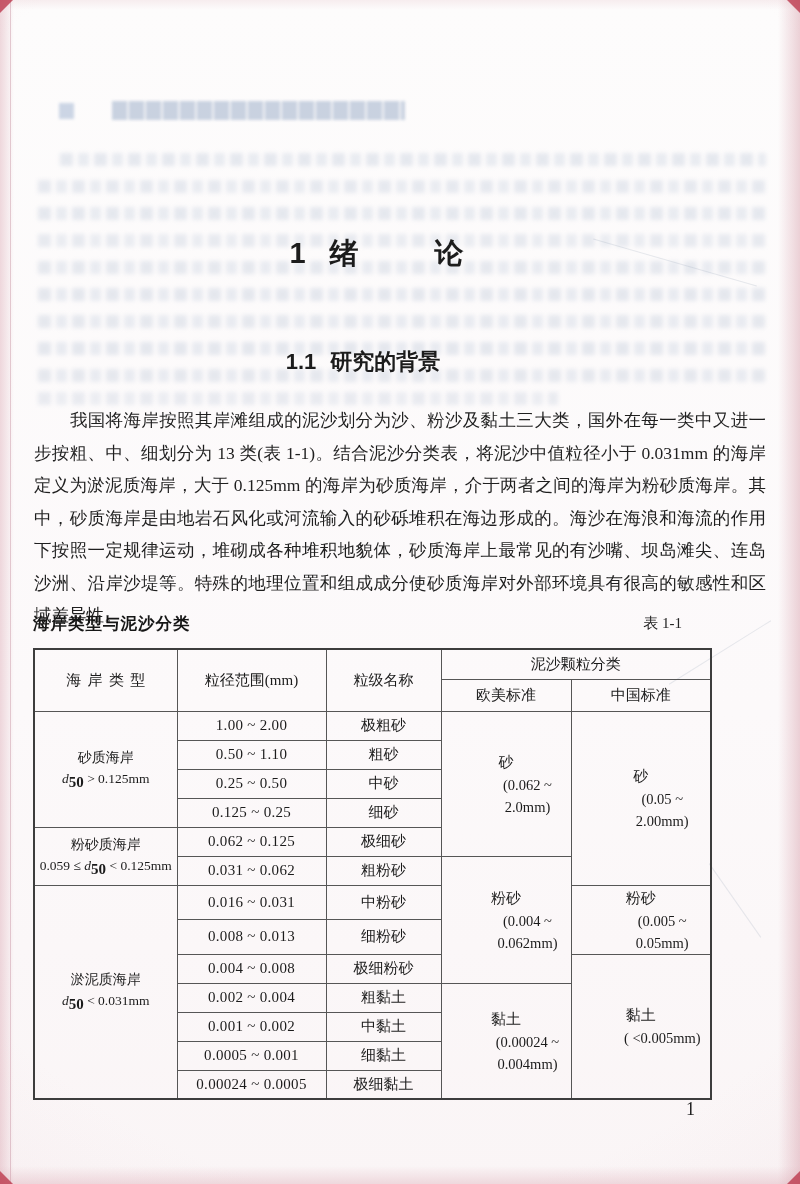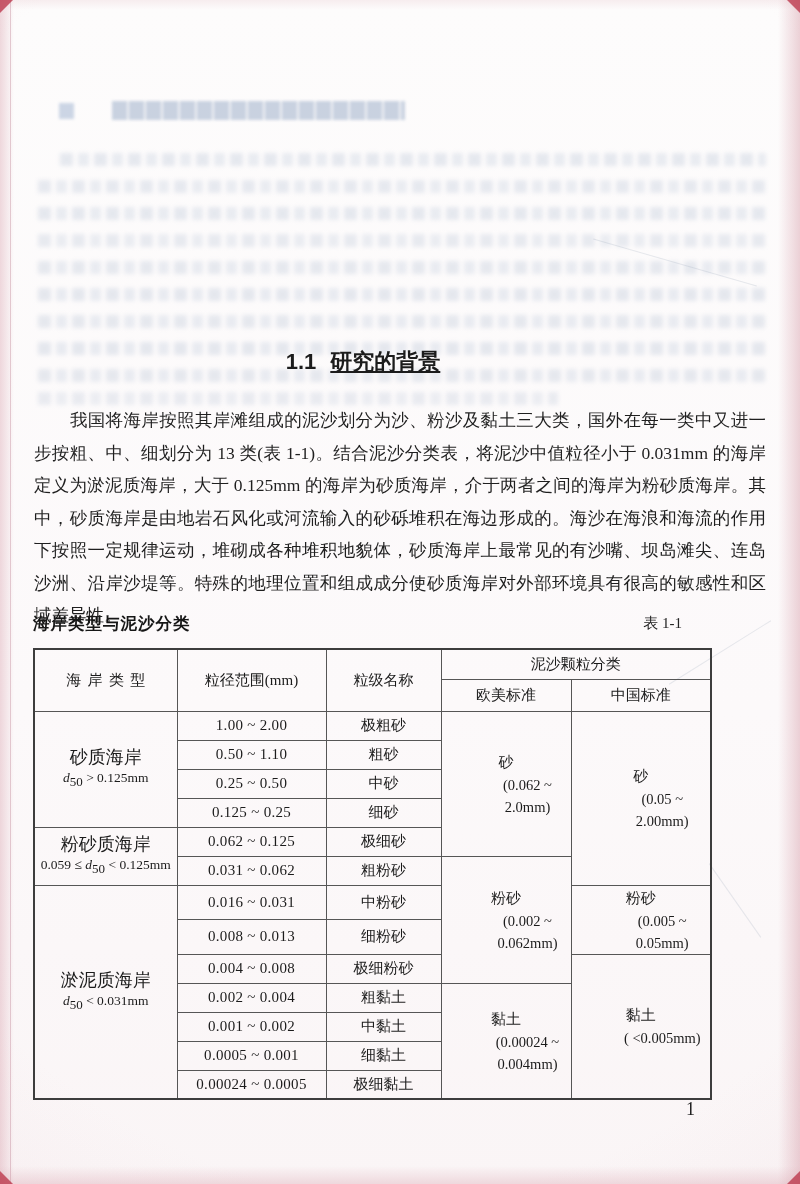--- a/index.html
+++ b/index.html
@@ -39,21 +39,21 @@
     text-align:center;font-family:"Liberation Sans","DejaVu Sans",sans-serif;
     font-weight:bold;font-size:29px;color:#1c1c1c;letter-spacing:0;
   }
   .h-chapter .gap1{margin-left:24px;}
   .h-chapter .gap2{margin-left:76px;}
   .h-section{
     position:absolute;top:347px;left:33px;width:660px;height:28px;
     text-align:center;font-family:"Liberation Sans","DejaVu Sans",sans-serif;
     font-weight:bold;font-size:22px;color:#1c1c1c;
   }
-  .h-section .gap1{margin-left:14px;text-decoration:underline;}
+  .h-section .gap1{margin-left:14px;}
   
   .para{
     position:absolute;top:404px;left:34px;width:732px;
     font-size:17.5px;line-height:32.5px;color:#1f1f1f;
     text-align:justify;text-indent:2.05em;margin:0;
   }
   
   .cap-row{position:absolute;top:613px;left:33px;width:677px;height:24px;}
   .cap{
     position:absolute;left:0;width:100%;text-align:left;
@@ -71,24 +71,24 @@
     border:1px solid #565656;text-align:center;vertical-align:middle;
     padding:0 2px;font-weight:normal;
   }
   table.sed{border:2px solid #3d3d3d;}
   table.sed thead tr.r1{height:30px;}
   table.sed thead tr.r2{height:32px;}
   table.sed tbody tr{height:29px;}
   th.sp{letter-spacing:.42em;text-indent:.42em;}
   td.range{font-size:15px;letter-spacing:.3px;}
   td.grade{font-size:15px;}
-  .cname{font-size:18px;line-height:22px;}
+  .cname{font-size:14px;line-height:22px;}
   .crit{font-size:13.5px;line-height:20px;white-space:nowrap;}
   .crit i{font-family:"Liberation Serif",serif;font-style:italic;}
-  .crit sub{font-size:13px;}
+  .crit sub{font-size:15px;font-weight:bold;}
   td.cls .nm{font-size:15px;line-height:24px;}
   td.cls .rng{font-size:14.5px;line-height:22px;margin-left:43px;}
   
   .pageno{position:absolute;left:686px;top:1099px;font-size:18px;color:#222;}
 </style>
 </head>
 <body>
 
 <div class="scan">
 
@@ -111,20 +111,23 @@
   <div class="bleed" style="top:261px;left:38px;width:728px;height:13px;opacity:.33;"></div>
   <div class="bleed" style="top:288px;left:38px;width:728px;height:13px;opacity:.35;"></div>
   <div class="bleed" style="top:315px;left:38px;width:728px;height:13px;opacity:.33;"></div>
   <div class="bleed" style="top:342px;left:38px;width:728px;height:13px;opacity:.35;"></div>
   <div class="bleed" style="top:369px;left:38px;width:728px;height:13px;opacity:.33;"></div>
   <div class="bleed" style="top:392px;left:38px;width:520px;height:13px;opacity:.28;"></div>
   <div class="scratch" style="top:262px;left:590px;width:170px;transform:rotate(16deg);"></div>
   <div class="scratch" style="top:652px;left:660px;width:120px;transform:rotate(-32deg);"></div>
   <div class="scratch" style="top:900px;left:690px;width:90px;transform:rotate(55deg);"></div>
 
+  <div class="h-chapter">
+    <span>1</span><span class="gap1">绪</span><span class="gap2">论</span>
+  </div>
 
   <div class="h-section">
     <span>1.1</span><span class="gap1">研究的背景</span>
   </div>
 
   <p class="para">我国将海岸按照其岸滩组成的泥沙划分为沙、粉沙及黏土三大类，国外在每一类中又进一步按粗、中、细划分为 13 类(表 1-1)。结合泥沙分类表，将泥沙中值粒径小于 0.031mm 的海岸定义为淤泥质海岸，大于 0.125mm 的海岸为砂质海岸，介于两者之间的海岸为粉砂质海岸。其中，砂质海岸是由地岩石风化或河流输入的砂砾堆积在海边形成的。海沙在海浪和海流的作用下按照一定规律运动，堆砌成各种堆积地貌体，砂质海岸上最常见的有沙嘴、坝岛滩尖、连岛沙洲、沿岸沙堤等。特殊的地理位置和组成成分使砂质海岸对外部环境具有很高的敏感性和区域差异性。</p>
 
   <div class="cap-row">
     <div class="cap">海岸类型与泥沙分类</div>
     <div class="cap-label">表 1-1</div>
@@ -185,21 +188,21 @@
           <div class="crit"><span>0.059 ≤ </span><i>d</i><sub>50</sub><span> &lt; 0.125mm</span></div>
         </td>
         <td class="range">0.062 ~ 0.125</td>
         <td class="grade">极细砂</td>
       </tr>
       <tr>
         <td class="range">0.031 ~ 0.062</td>
         <td class="grade">粗粉砂</td>
         <td class="cls" rowspan="4">
           <div class="nm">粉砂</div>
-          <div class="rng">(0.002 ~ 0.062mm)</div>
+          <div class="rng">(0.004 ~ 0.062mm)</div>
         </td>
       </tr>
       <tr>
         <td class="coast" rowspan="7">
           <div class="cname">淤泥质海岸</div>
           <div class="crit"><span></span><i>d</i><sub>50</sub><span> &lt; 0.031mm</span></div>
         </td>
         <td class="range">0.016 ~ 0.031</td>
         <td class="grade">中粉砂</td>
         <td class="cls" rowspan="2">

